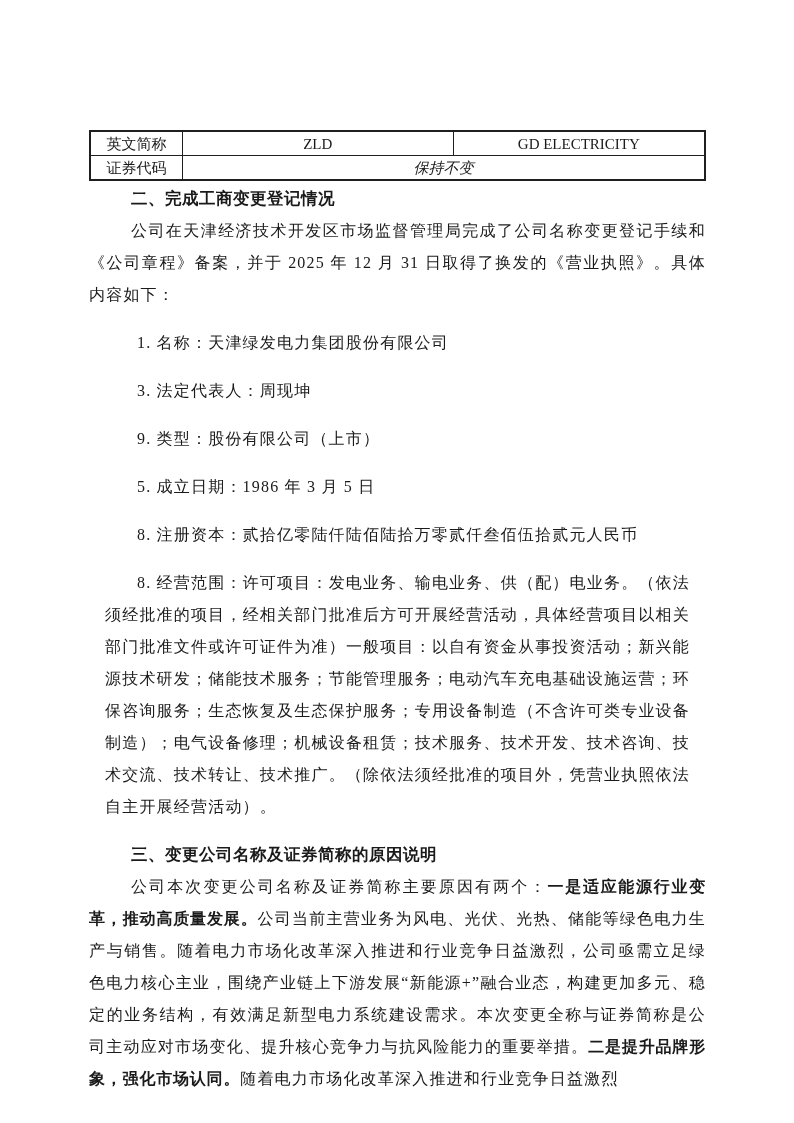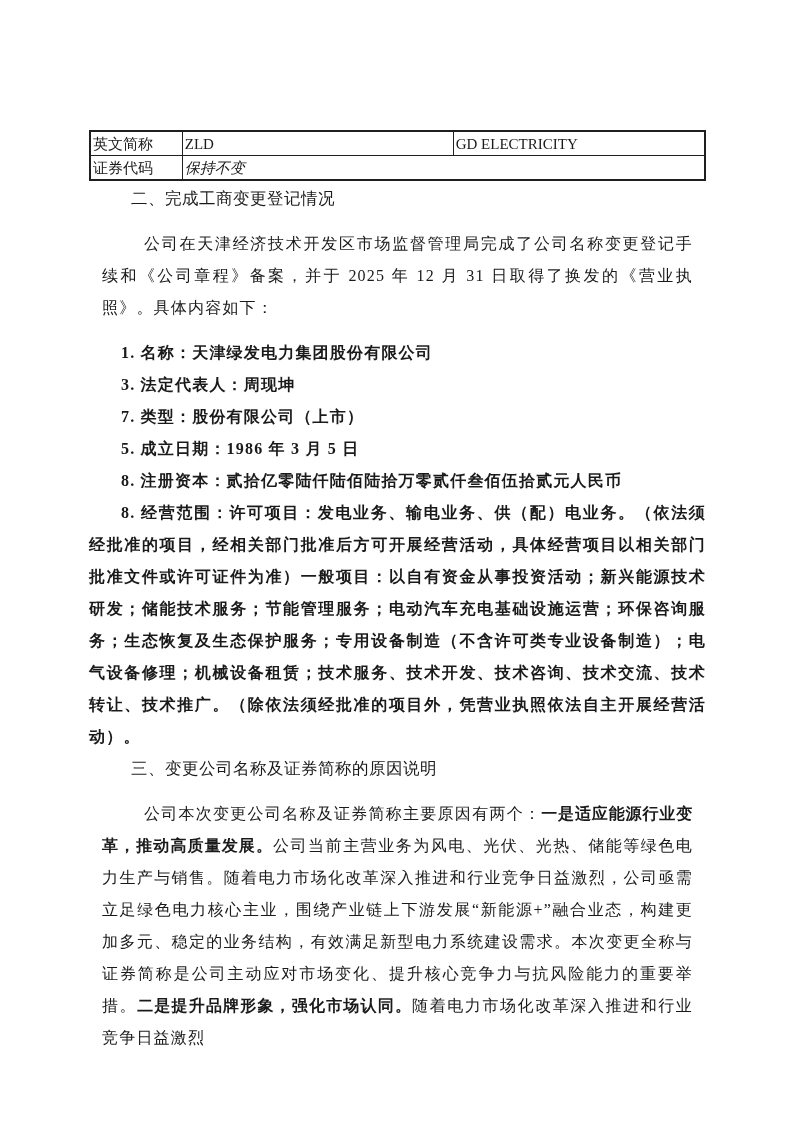--- a/index.html
+++ b/index.html
@@ -26,54 +26,54 @@
     text-align: justify;
   }
   
   .doc-table {
     width: 100%;
     border-collapse: collapse;
     table-layout: fixed;
     border: 2px solid #1f1f1f;
     font-size: 15px;
     line-height: 20px;
+    text-align: center;
   }
   .doc-table td {
     border: 1px solid #1f1f1f;
     height: 23px;
     padding: 0 2px;
     vertical-align: middle;
     overflow: hidden;
     white-space: nowrap;
   }
   .col-label  { width: 92px;  }
   .col-before { width: 270px; }
   .col-after  { width: 251px; }
   .cell-merged { padding-right: 100px; font-style: italic; }
   
   .hd {
     margin: 0;
     font-size: 16.5px;
-    font-weight: normal;
+    font-weight: bold;
     line-height: 32px;
     text-indent: 42px;
     text-align: left;
     letter-spacing: 0.5px;
   }
   .hd.first { margin-top: 2px; }
   .para {
-    margin: 13px;
+    margin: 0;
     text-indent: 42px;
     letter-spacing: 1.2px;
   }
   .item {
-    margin: 0;
+    margin: 16px;
     text-indent: 32px;
     letter-spacing: 1.2px;
-    font-weight: bold;
   }
   .para strong { letter-spacing: 0.8px; }
 </style>
 </head>
 <body>
 
 <div class="page">
   <div class="content">
 
     <table class="doc-table">
@@ -94,21 +94,21 @@
         </tr>
       </tbody>
     </table>
 
     <h2 class="hd first">二、完成工商变更登记情况</h2>
 
     <p class="para">公司在天津经济技术开发区市场监督管理局完成了公司名称变更登记手续和《公司章程》备案，并于 2025 年 12 月 31 日取得了换发的《营业执照》。具体内容如下：</p>
 
     <p class="item">1. 名称：天津绿发电力集团股份有限公司</p>
     <p class="item">3. 法定代表人：周现坤</p>
-    <p class="item">7. 类型：股份有限公司（上市）</p>
+    <p class="item">9. 类型：股份有限公司（上市）</p>
     <p class="item">5. 成立日期：1986 年 3 月 5 日</p>
     <p class="item">8. 注册资本：贰拾亿零陆仟陆佰陆拾万零贰仟叁佰伍拾贰元人民币</p>
     <p class="item">8. 经营范围：许可项目：发电业务、输电业务、供（配）电业务。（依法须经批准的项目，经相关部门批准后方可开展经营活动，具体经营项目以相关部门批准文件或许可证件为准）一般项目：以自有资金从事投资活动；新兴能源技术研发；储能技术服务；节能管理服务；电动汽车充电基础设施运营；环保咨询服务；生态恢复及生态保护服务；专用设备制造（不含许可类专业设备制造）；电气设备修理；机械设备租赁；技术服务、技术开发、技术咨询、技术交流、技术转让、技术推广。（除依法须经批准的项目外，凭营业执照依法自主开展经营活动）。</p>
 
     <h2 class="hd">三、变更公司名称及证券简称的原因说明</h2>
 
     <p class="para"><span>公司本次变更公司名称及证券简称主要原因有两个：</span><strong>一是适应能源行业变革，推动高质量发展。</strong><span>公司当前主营业务为风电、光伏、光热、储能等绿色电力生产与销售。随着电力市场化改革深入推进和行业竞争日益激烈，公司亟需立足绿色电力核心主业，围绕产业链上下游发展“新能源+”融合业态，构建更加多元、稳定的业务结构，有效满足新型电力系统建设需求。本次变更全称与证券简称是公司主动应对市场变化、提升核心竞争力与抗风险能力的重要举措。</span><strong>二是提升品牌形象，强化市场认同。</strong><span>随着电力市场化改革深入推进和行业竞争日益激烈</span></p>
 
   </div>
 </div>

